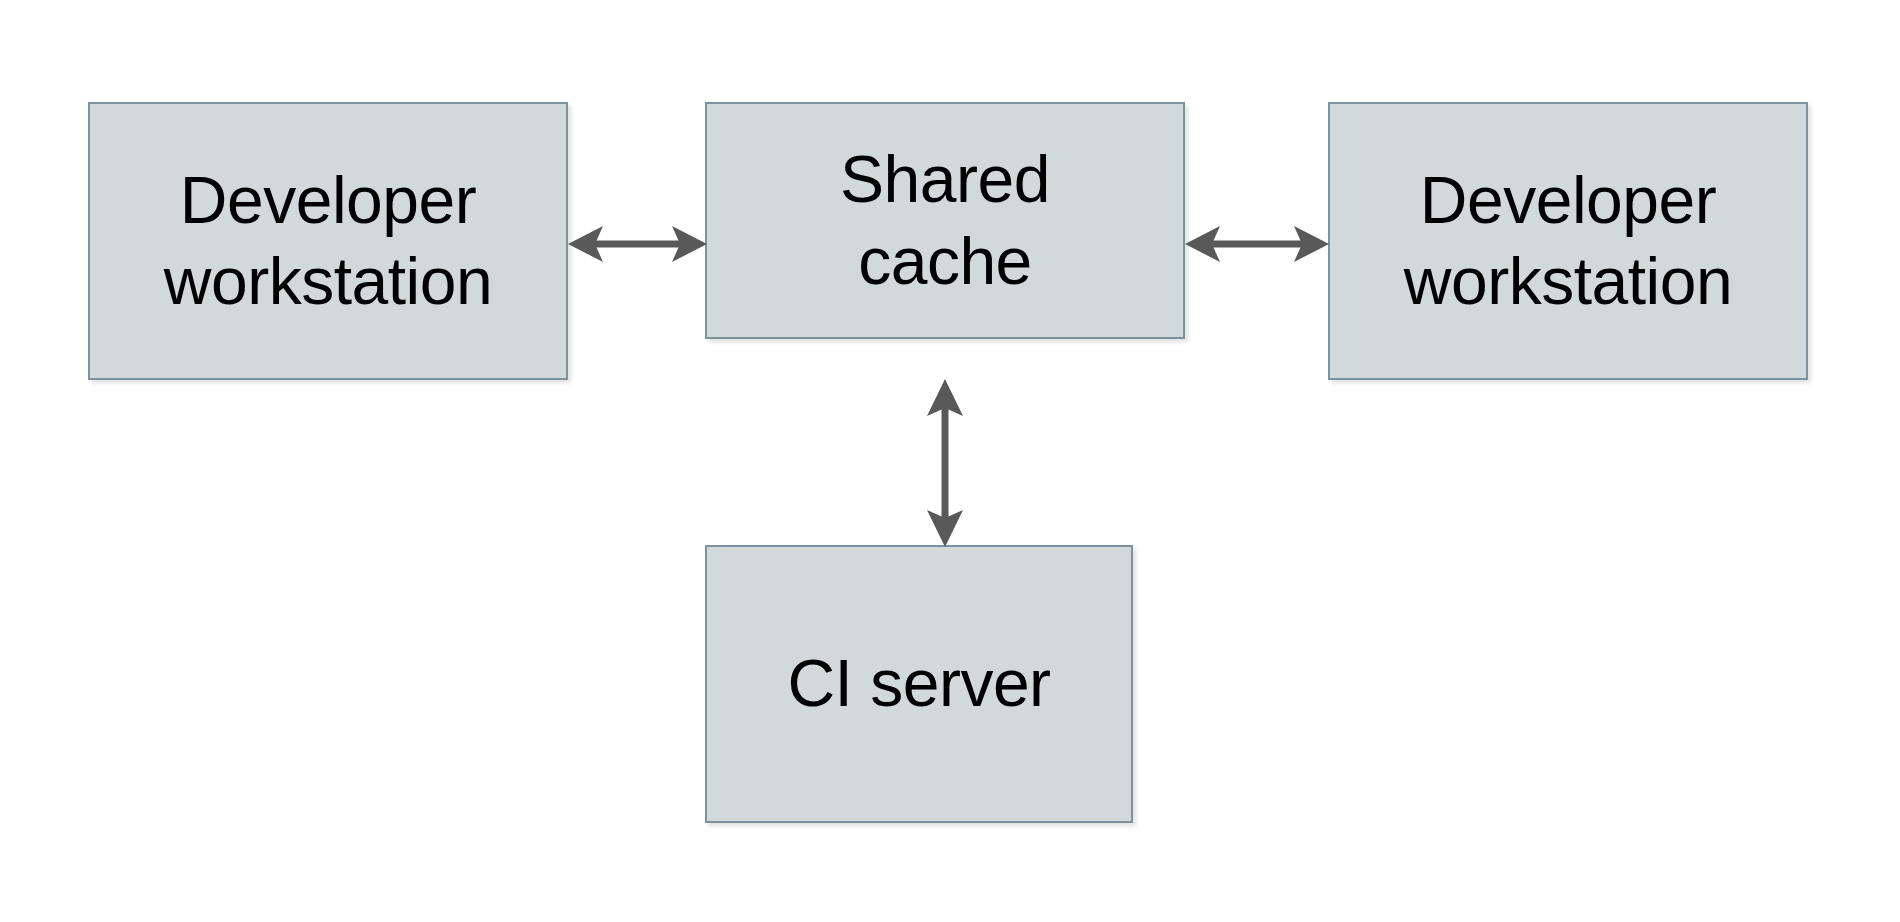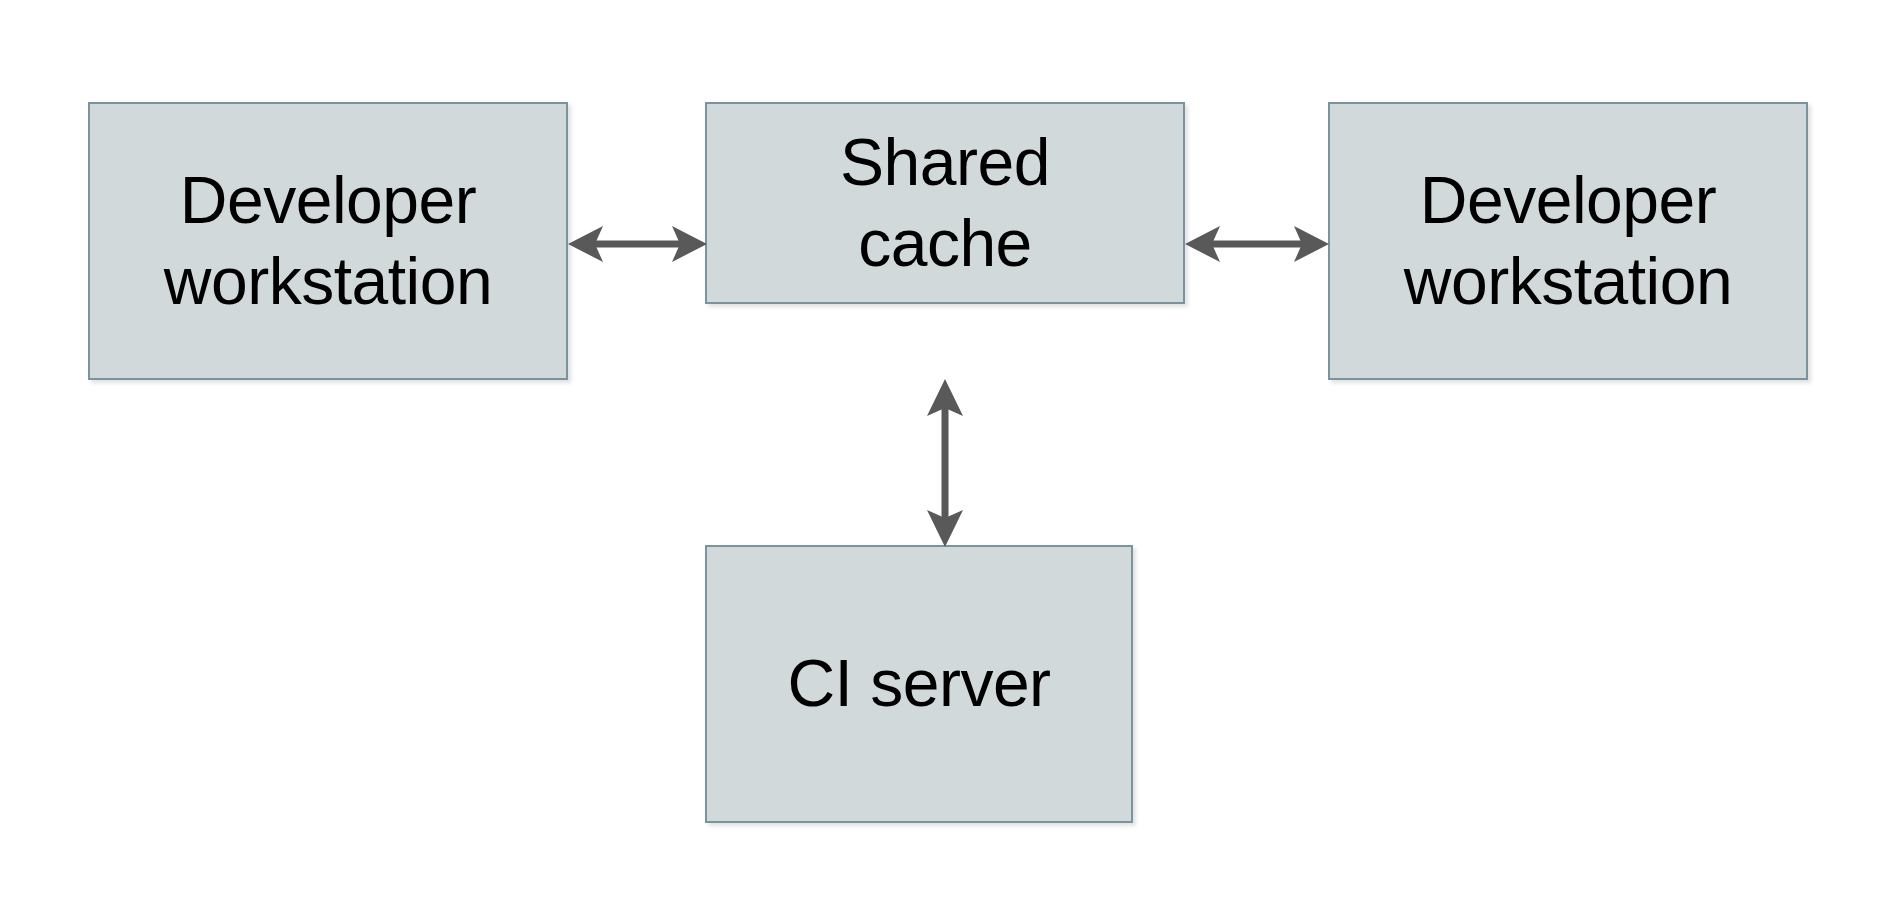--- a/index.html
+++ b/index.html
@@ -42,21 +42,21 @@
   .edge {
     position: absolute;
     pointer-events: none;
   }
   .edge svg {
     display: block;
     overflow: visible;
   }
   
   #node-dev-left   { left: 88px;   top: 102px; width: 480px; height: 278px; }
-  #node-shared     { left: 705px;  top: 102px; width: 480px; height: 202px; }
+  #node-shared     { left: 705px;  top: 102px; width: 480px; height: 237px; }
   #node-dev-right  { left: 1328px; top: 102px; width: 480px; height: 278px; }
   #node-ci         { left: 705px;  top: 545px; width: 428px; height: 278px; }
 
   
   #edge-left-horizontal  { left: 565px; top: 213px; width: 145px; height: 62px; }
   #edge-right-horizontal { left: 1182px; top: 213px; width: 150px; height: 62px; }
   #edge-vertical         { left: 914px; top: 376px; width: 62px; height: 174px; }
 </style>
 </head>
 <body>

